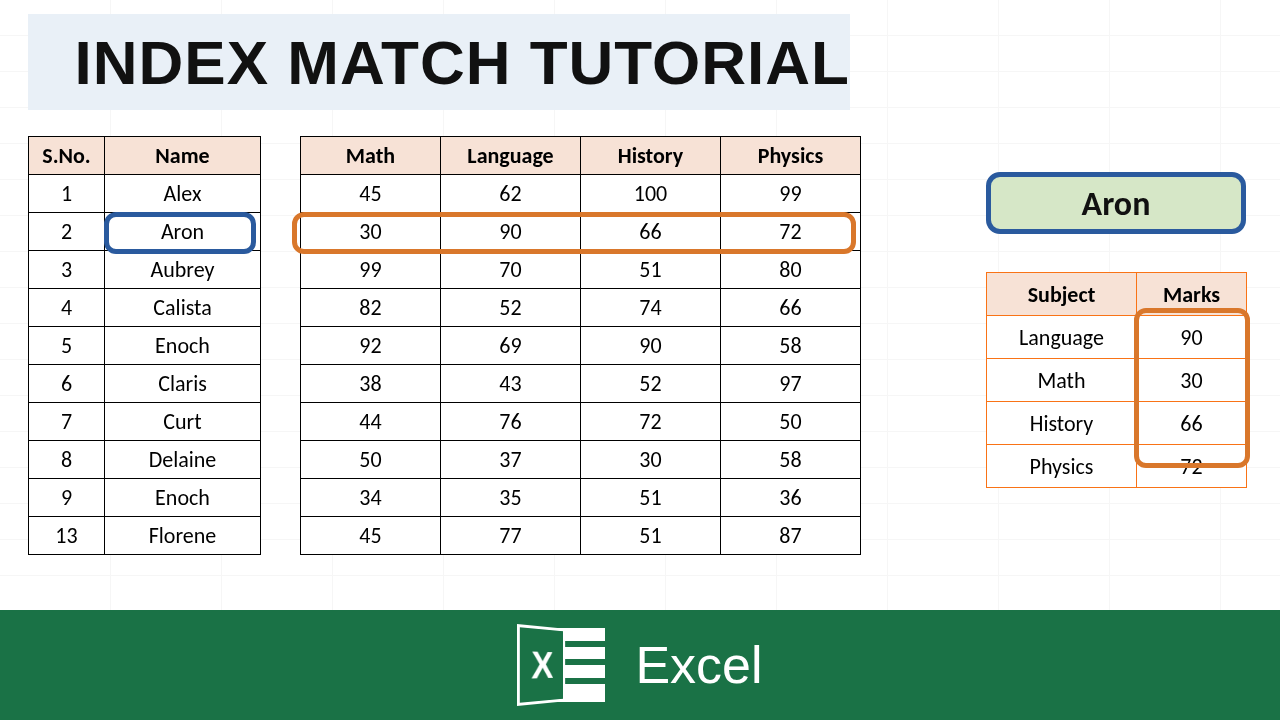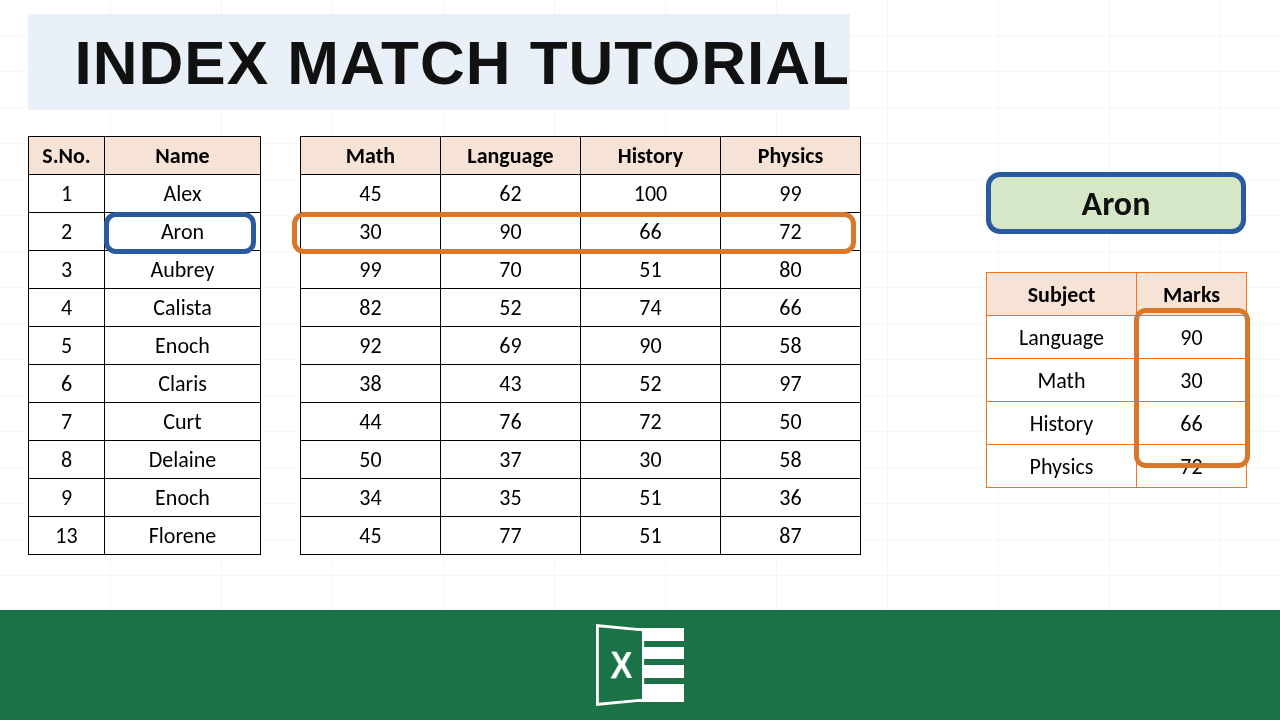--- a/index.html
+++ b/index.html
@@ -316,14 +316,15 @@
   <div class="banner">
     <div class="excel-icon">
       <div class="book">
           <div></div>
           <div></div>
           <div></div>
           <div></div>
         </div>
       <div class="flap">X</div>
     </div>
+    <div class="label">Excel</div>
   </div>
 </div>
 
 </body></html>

